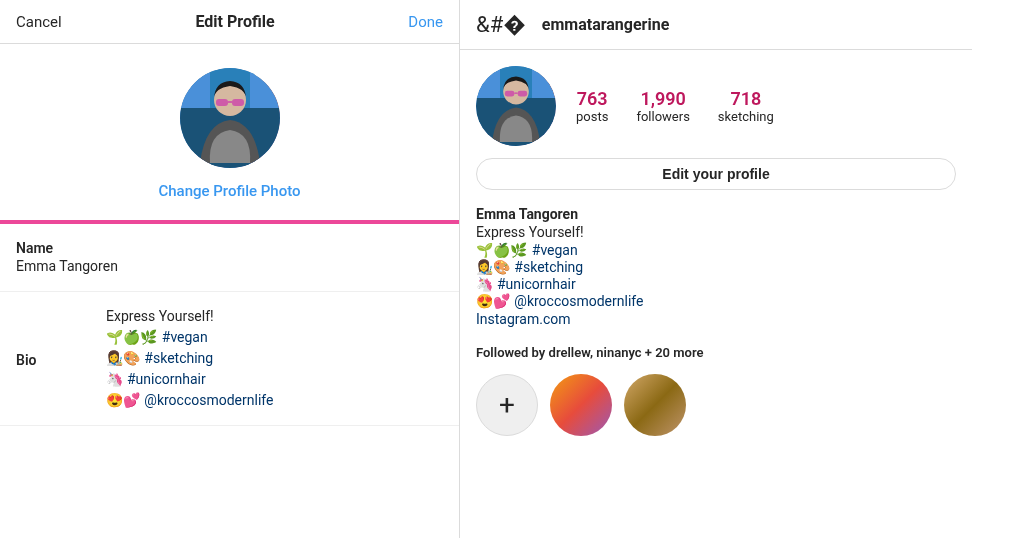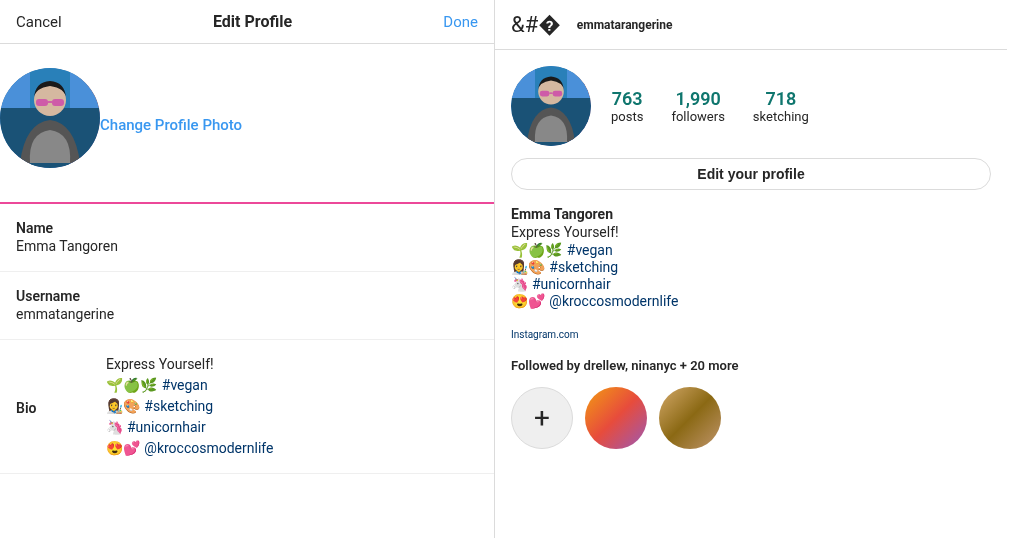--- a/index.html
+++ b/index.html
@@ -7,21 +7,21 @@
       font-family: -apple-system, BlinkMacSystemFont, 'Segoe UI', Roboto, sans-serif;
       background: #fff;
       width: 1024px;
       height: 538px;
       overflow: hidden;
       display: flex;
     }
 
     
     .left-panel {
-      width: 495px;
+      width: 460px;
       height: 538px;
       background: #fff;
       border-right: 1px solid #dbdbdb;
       display: flex;
       flex-direction: column;
     }
 
     .left-header {
       display: flex;
       align-items: center;
@@ -43,24 +43,24 @@
     }
 
     .left-header-done {
       color: #3897f0;
       font-size: 15px;
       cursor: pointer;
     }
 
     .profile-photo-section {
       display: flex;
-      flex-direction: row;
+      flex-direction: column;
       align-items: center;
       padding: 24px 0 20px;
-      border-bottom: 2px solid #ec4899;
+      border-bottom: 4px solid #ec4899;
     }
 
     .profile-avatar-left {
       width: 100px;
       height: 100px;
       border-radius: 50%;
       overflow: hidden;
       background: #c0c0c0;
       margin-bottom: 14px;
     }
@@ -132,21 +132,21 @@
     }
 
     .back-arrow {
       font-size: 22px;
       color: #262626;
       margin-right: 16px;
       cursor: pointer;
     }
 
     .right-header-username {
-      font-size: 12px;
+      font-size: 16px;
       font-weight: 700;
       color: #262626;
     }
 
     .profile-info-section {
       display: flex;
       align-items: center;
       padding: 16px 16px 12px;
       gap: 20px;
     }
@@ -173,21 +173,21 @@
 
     .stat-item {
       display: flex;
       flex-direction: column;
       align-items: center;
     }
 
     .stat-number {
       font-size: 18px;
       font-weight: 600;
-      color: #0f766e;
+      color: #be185d;
     }
 
     .stat-label {
       font-size: 13px;
       color: #262626;
     }
 
     .edit-profile-btn-section {
       padding: 0 16px 12px;
     }
@@ -226,23 +226,23 @@
     .bio-line {
       font-size: 14px;
       margin-bottom: 1px;
     }
 
     .bio-line.hashtag {
       color: #003569;
     }
 
     .bio-link {
-      font-size: 10px;
+      font-size: 14px;
       color: #003569;
-      margin-top: 20px;
+      margin-top: 2px;
     }
 
     .followed-by {
       padding: 10px 16px 6px;
       font-size: 13px;
       color: #8e8e8e;
     }
 
     .followed-by span {
       font-weight: 600;
@@ -351,24 +351,20 @@
     <span class="change-photo-btn">Change Profile Photo</span>
   </div>
 
   <div class="form-fields">
 
     <div class="form-row">
       <span class="form-label">Name</span>
       <span class="form-value">Emma Tangoren</span>
     </div>
 
-    <div class="form-row">
-      <span class="form-label">Username</span>
-      <span class="form-value">emmatangerine</span>
-    </div>
 
     <div class="form-bio-row">
       <span class="form-label">Bio</span>
       <div class="form-value">
         <div>Express Yourself!</div>
         <div style="color:#003569;">🌱🍏🌿 #vegan</div>
         <div style="color:#003569;">👩‍🎨🎨 #sketching</div>
         <div style="color:#003569;">🦄 #unicornhair</div>
         <div style="color:#003569;">😍💕 @kroccosmodernlife</div>
       </div>

